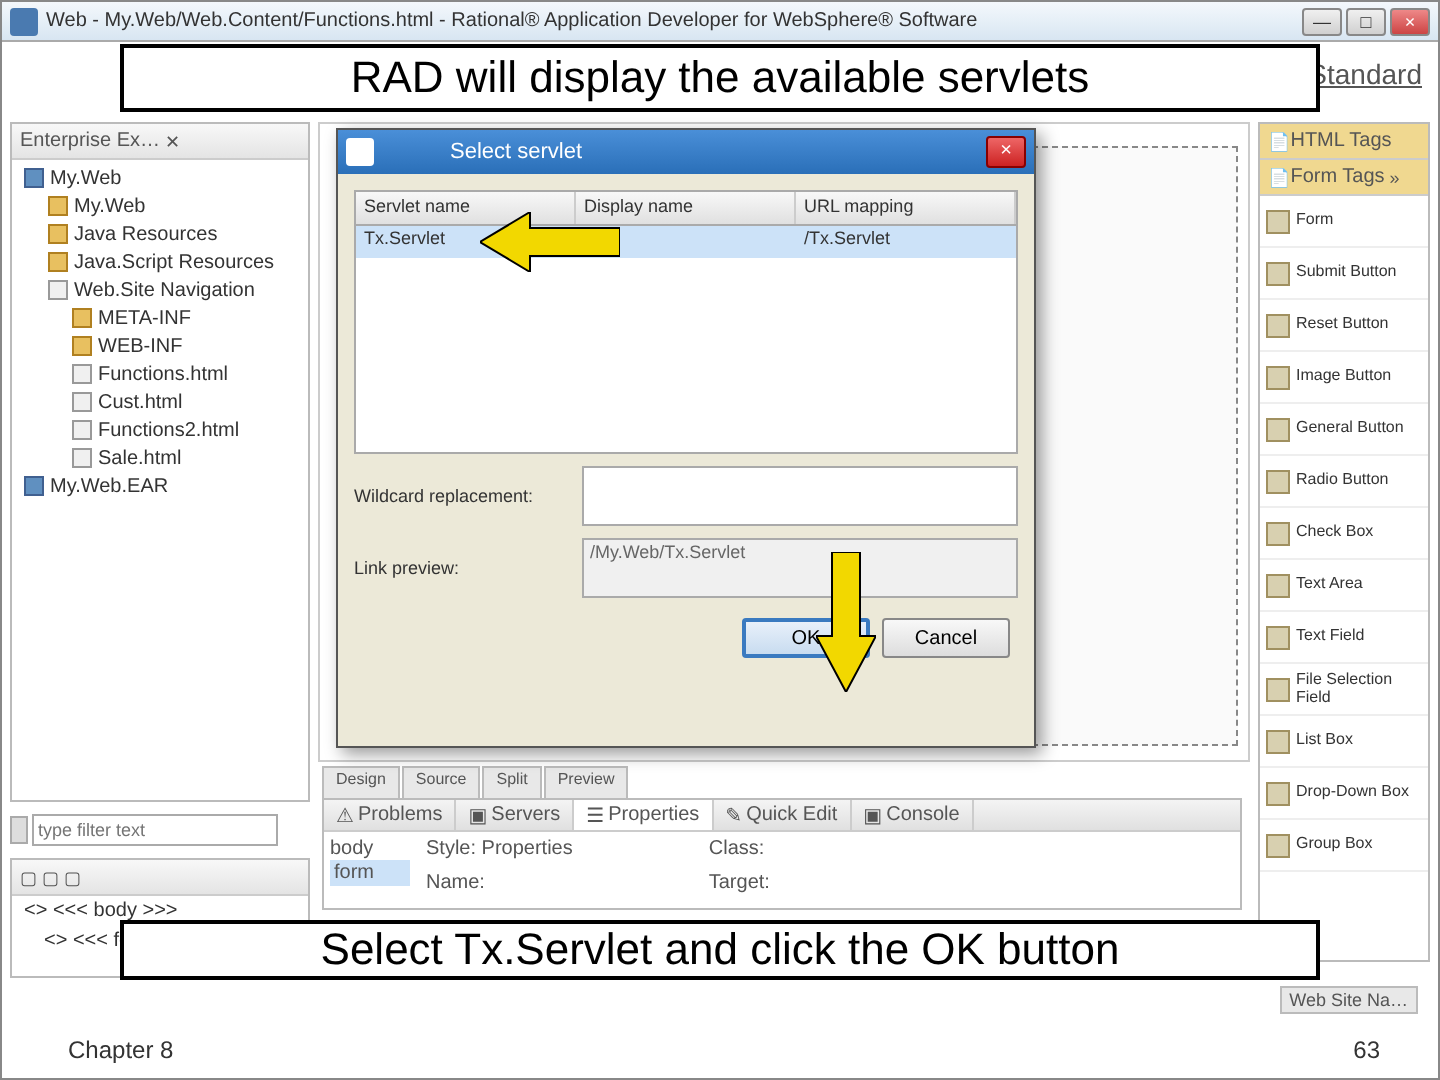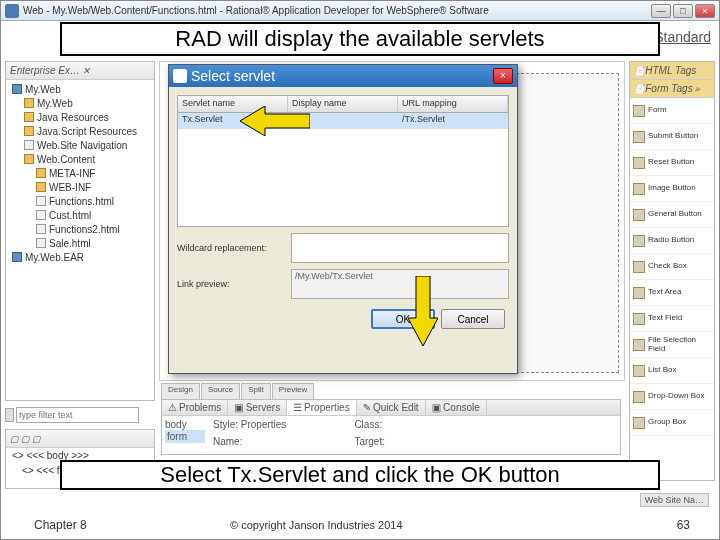--- a/index.html
+++ b/index.html
@@ -13,38 +13,38 @@
 .winctrl .cls{background:linear-gradient(#e88,#c44);color:#fff;}
 .callout1{position:absolute;top:22px;left:60px;width:600px;height:34px;background:#fff;border:2px solid #000;display:flex;align-items:center;justify-content:center;z-index:20;}
 .callout1 span{font-size:22px;color:#000;}
 .callout2{position:absolute;top:460px;left:60px;width:600px;height:30px;background:#fff;border:2px solid #000;display:flex;align-items:center;justify-content:center;z-index:25;}
 .callout2 span{font-size:22px;color:#000;}
 .footer{position:absolute;bottom:4px;left:0;width:720px;height:22px;display:flex;align-items:center;z-index:26;}
 .footer .ch{position:absolute;left:34px;font-size:12px;color:#333;}
 .footer .cp{position:absolute;left:230px;font-size:11px;color:#333;}
 .footer .pg{position:absolute;right:30px;font-size:12px;color:#333;}
 .sidebar-l{position:absolute;top:60px;left:4px;width:150px;height:340px;background:#fff;border:1px solid #bbb;}
-.tabhdr{height:18px;background:linear-gradient(#f8f8f8,#e4e4e4);border-bottom:1px solid #ccc;display:flex;align-items:center;padding:0 4px;font-size:9px;color:#555;font-style:italic;}
+.tabhdr{height:18px;background:linear-gradient(#f8f8f8,#e4e4e4);border-bottom:1px solid #ccc;display:flex;align-items:center;padding:0 4px;font-size:9px;color:#555;}
 .tree{padding:2px;}
 .trow{display:flex;align-items:center;height:14px;padding-left:4px;gap:3px;font-size:9px;color:#333;}
 .trow.l1{padding-left:16px;}
 .trow.l2{padding-left:28px;}
 .tico{width:10px;height:10px;flex-shrink:0;}
 .tico.fld{background:#e8c060;border:1px solid #b08020;}
 .tico.prj{background:#6090c0;border:1px solid #406090;}
 .tico.fil{background:#f0f0f0;border:1px solid #999;}
 .typebar{position:absolute;top:404px;left:4px;width:134px;height:20px;display:flex;align-items:center;gap:2px;}
 .typebar .ico{width:14px;height:14px;background:#ddd;border:1px solid #aaa;}
 .typebar input{flex:1;height:16px;border:1px solid #aaa;font-size:9px;padding:0 2px;}
 .outline{position:absolute;top:428px;left:4px;width:150px;height:60px;background:#fff;border:1px solid #bbb;}
 .outline .row{padding:2px 6px;font-size:9px;color:#333;}
 .dialog{position:absolute;top:64px;left:168px;width:350px;height:310px;background:#ece9d8;border:1px solid #555;box-shadow:3px 3px 8px rgba(0,0,0,0.4);z-index:30;}
 .dlg-title{height:22px;background:linear-gradient(#4a8fd8,#2a6fb8);display:flex;align-items:center;padding:0 4px;}
 .dlg-title .ico{width:14px;height:14px;background:#fff;border-radius:2px;margin-right:4px;}
-.dlg-title .t{flex:1;color:#fff;font-size:14px;}
+.dlg-title .t{flex:1;color:#fff;font-size:11px;margin-left:34px;}
 .dlg-title .x{width:20px;height:16px;background:linear-gradient(#e66,#c22);border:1px solid #800;color:#fff;text-align:center;line-height:14px;font-size:10px;border-radius:2px;}
 .dlg-body{padding:8px;}
 .grid-hdr{display:flex;background:linear-gradient(#f8f8f8,#e0e0e0);border:1px solid #aaa;height:18px;}
 .grid-hdr div{flex:1;border-right:1px solid #ccc;padding:2px 4px;font-size:9px;color:#333;}
 .grid-body{border:1px solid #aaa;border-top:none;height:114px;background:#fff;}
 .grid-row{display:flex;height:16px;}
 .grid-row.sel{background:#cce2f8;}
 .grid-row div{flex:1;padding:1px 4px;font-size:9px;color:#333;}
 .fldrow{display:flex;align-items:center;margin-top:6px;gap:4px;}
 .fldrow label{width:110px;font-size:9px;color:#333;}
@@ -101,24 +101,20 @@
           <span>Java Resources</span>
         </div>
       <div class="trow l1">
           <div class="tico fld"></div>
           <span>Java.Script Resources</span>
         </div>
       <div class="trow l1">
           <div class="tico fil"></div>
           <span>Web.Site Navigation</span>
         </div>
-      <div class="trow l1">
-          <div class="tico fld"></div>
-          <span>Web.Content</span>
-        </div>
       <div class="trow l2">
           <div class="tico fld"></div>
           <span>META-INF</span>
         </div>
       <div class="trow l2">
           <div class="tico fld"></div>
           <span>WEB-INF</span>
         </div>
       <div class="trow l2">
           <div class="tico fil"></div>
@@ -304,15 +300,14 @@
 
 <div class="callout1">
   <span>RAD will display the available servlets</span>
 </div>
 <div class="callout2">
   <span>Select Tx.Servlet and click the OK button</span>
 </div>
 
 <div class="footer">
   <div class="ch">Chapter 8</div>
-  <div class="cp">© copyright Janson Industries 2014</div>
   <div class="pg">63</div>
 </div>
 
 </body></html>

